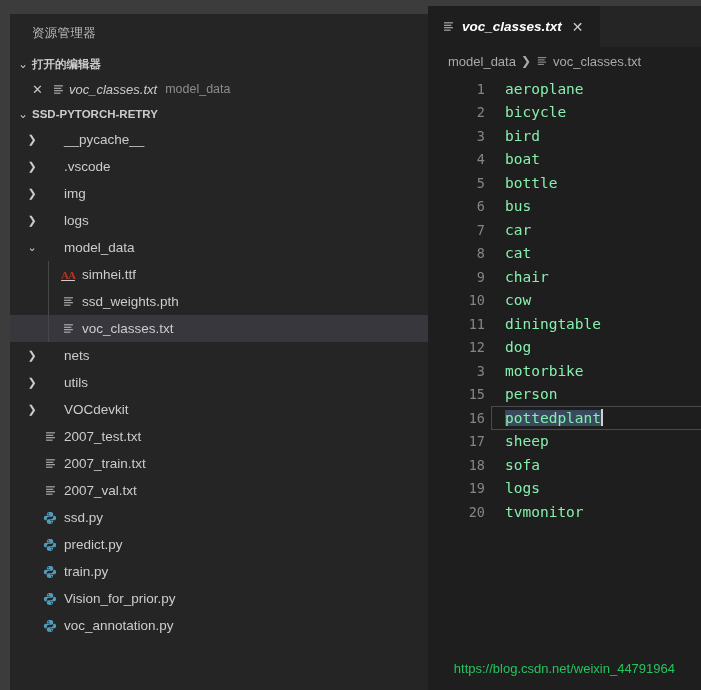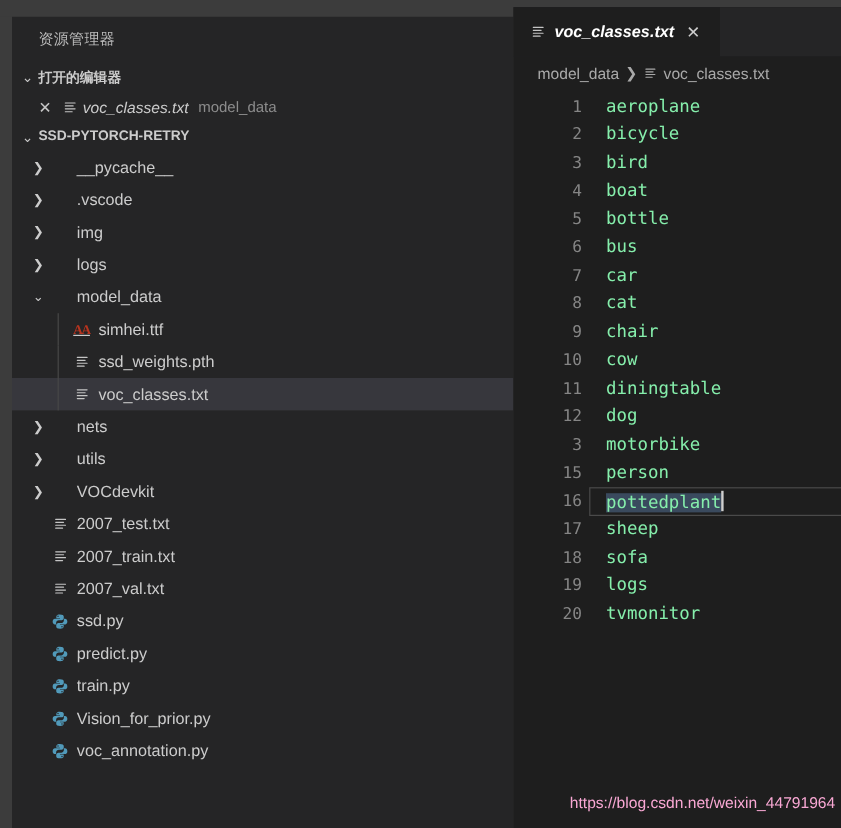--- a/index.html
+++ b/index.html
@@ -162,22 +162,22 @@
   }
   .caret {
     display:inline-block;
     width:1.5px; height:17px;
     background:#cfcfcf;
     vertical-align:-3px;
     margin-left:0px;
   }
   .watermark {
     position:absolute;
-    right:5px; bottom:14px;
-    color:#f9a8d4;
+    right:26px; bottom:14px;
+    color:#22c55e;
     font-size:13px;
     font-family:"Liberation Sans", sans-serif;
     white-space:nowrap;
   }
   svg { display:block; }
 </style>
 </head>
 <body>
 
 <div id="app">

